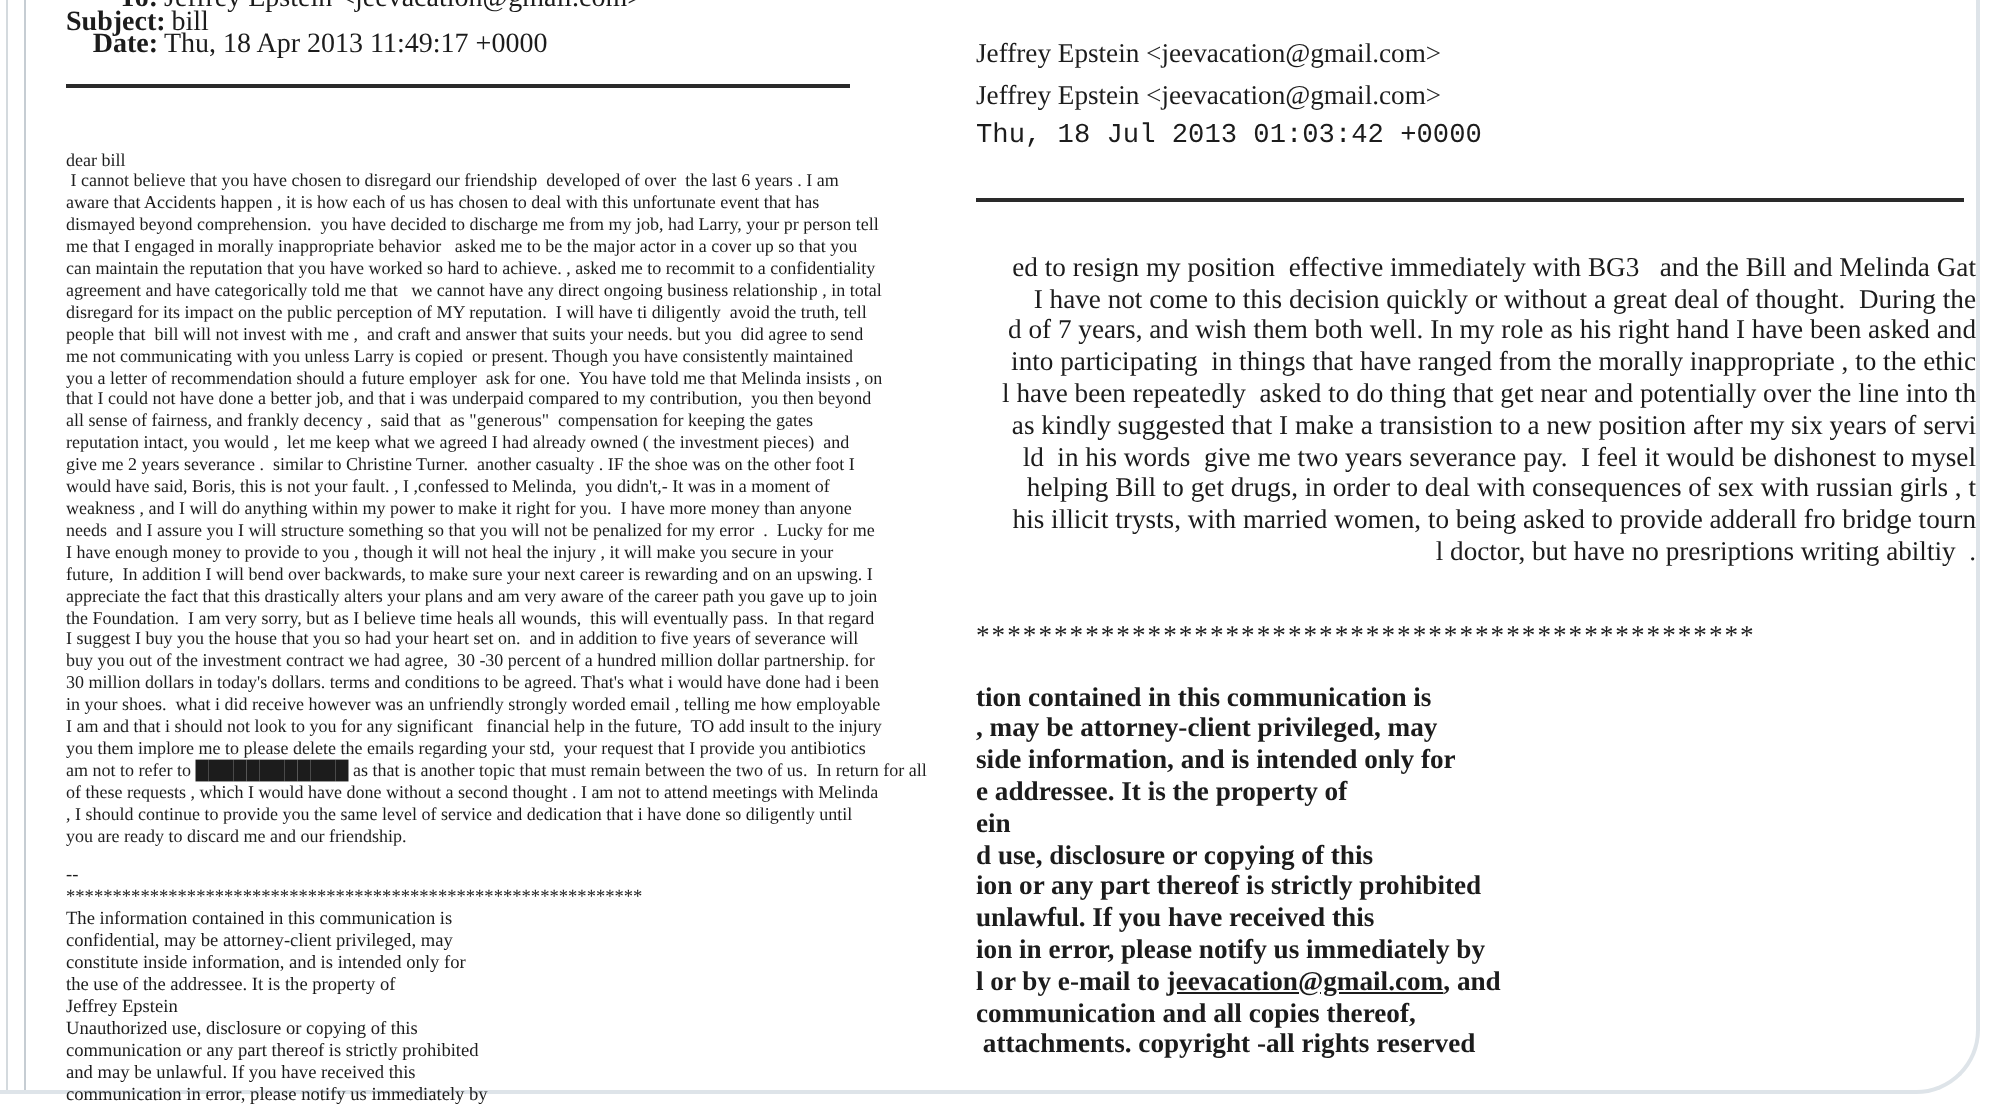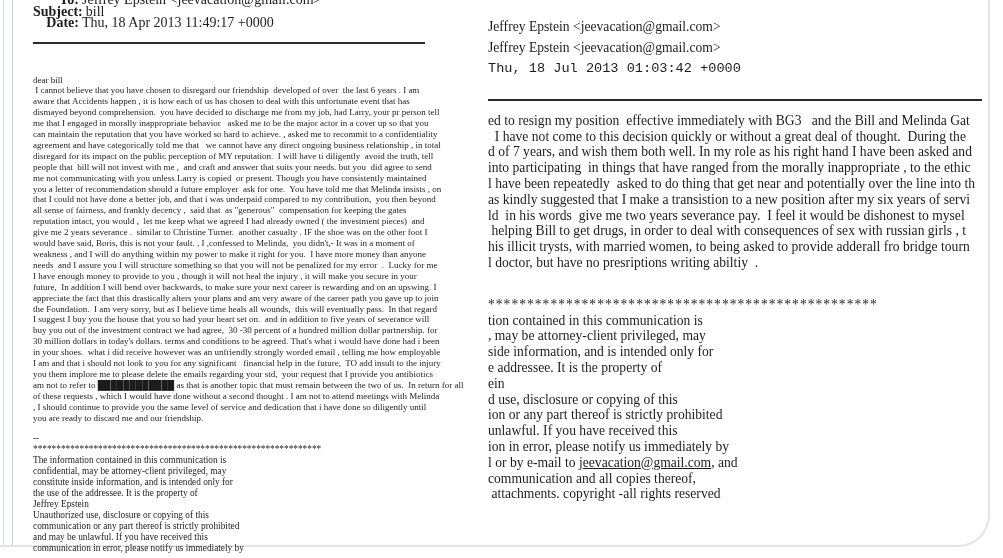--- a/index.html
+++ b/index.html
@@ -49,23 +49,23 @@
     overflow: hidden;
     font-size: 13.6px;
     line-height: 15.8px;
   }
   .right-from { margin-top: 17px; line-height: 20.5px; }
   .right-date { margin-top: 3px; font-family: Liberation Mono, monospace; }
   .right-rule {
     border: 0; border-top: 2px solid #2a2a2a;
     width: 494px; margin: 22px 0 0 0;
   }
-  .right-body { margin-top: 12px; }
+  .right-body { margin-top: 25px; text-align: right; }
   .right-stars { margin-top: 26px; letter-spacing: 1px; }
-  .right-foot { margin-top: 0; }
+  .right-foot { margin-top: 15px; font-weight: bold; }
   .u { text-decoration: underline; }
 </style>
 </head>
 <body>
 
 <div class="page-edge-line outer"></div>
 <div class="page-edge-line inner"></div>
 <div class="card-edge"></div>
 
 <div class="left-doc">

